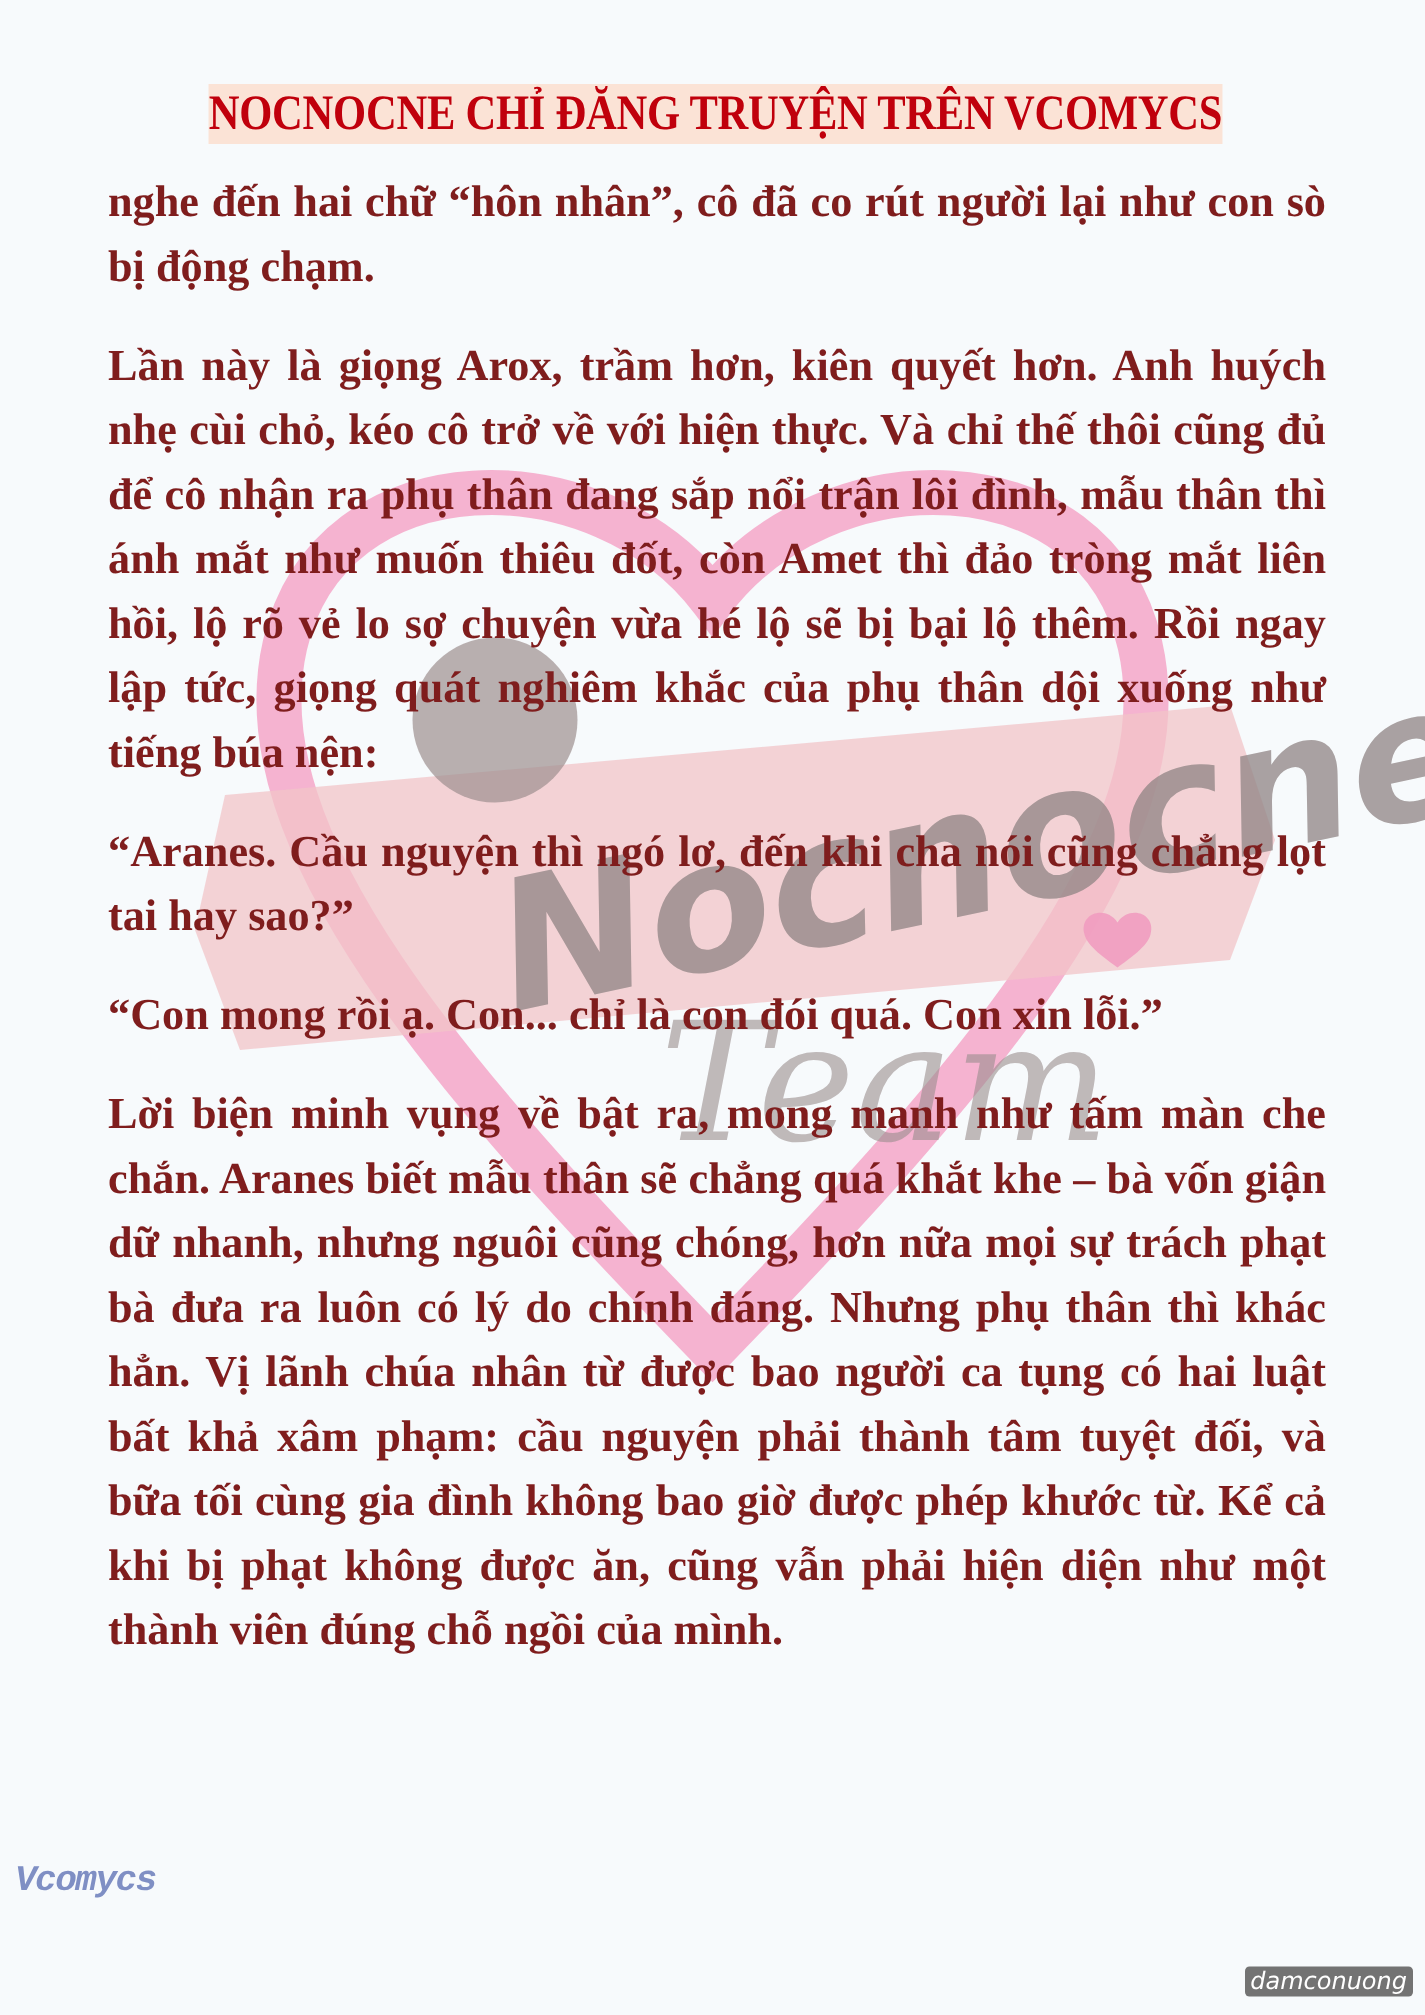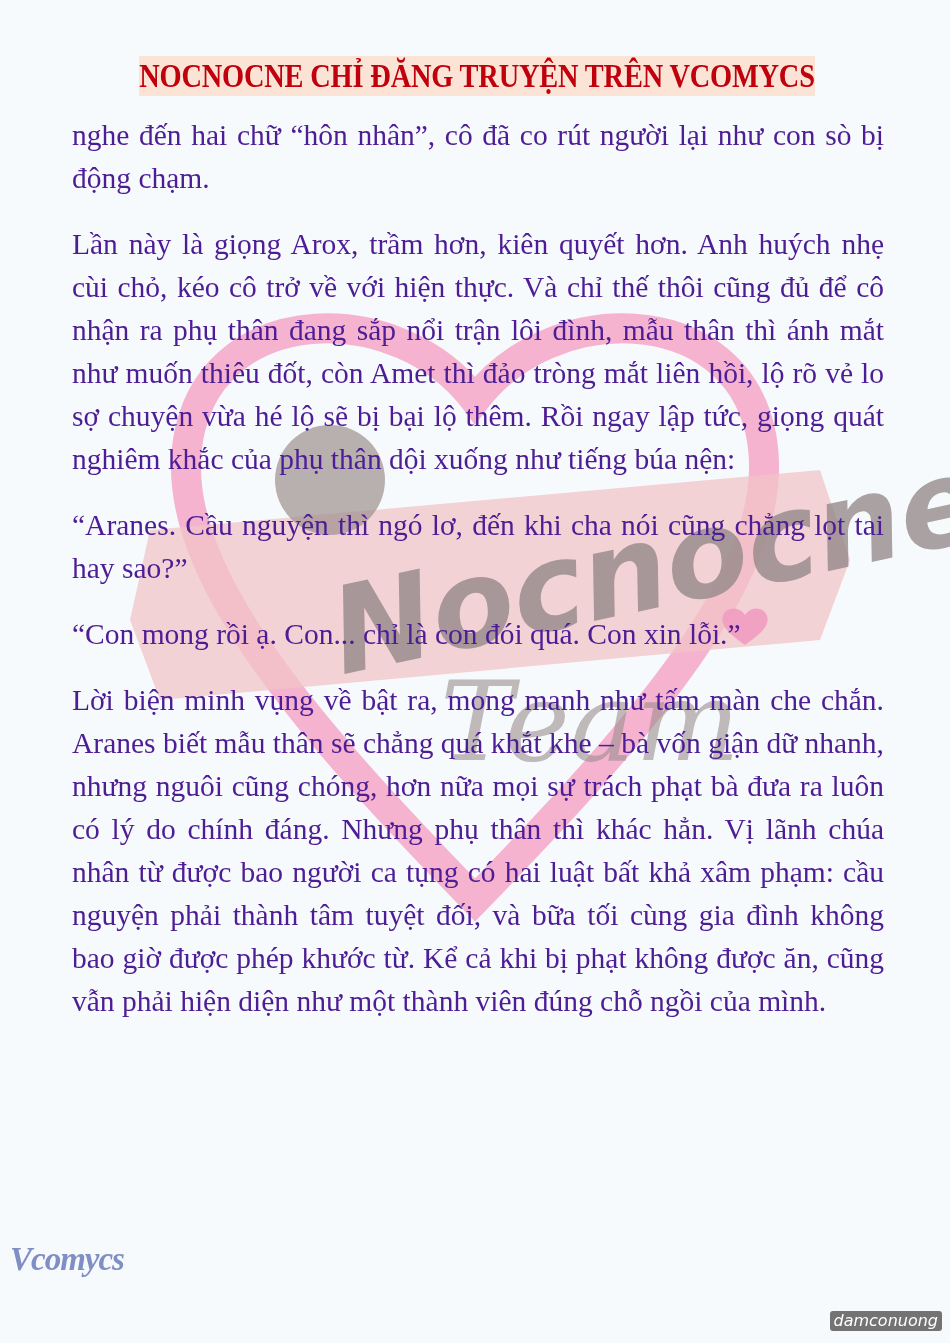--- a/index.html
+++ b/index.html
@@ -14,28 +14,29 @@
     .banner {
       position: absolute; left: 84px; top: 56px; width: 786px; height: 40px;
       background: #fbe3d6;
       color: #c0000c; font-weight: bold; font-size: 33px; line-height: 40px;
       text-align: center; letter-spacing: -0.2px;
       font-family: "Liberation Serif", serif;
       transform: scaleX(0.86); transform-origin: center;
     }
     .text {
       position: absolute; left: 72px; top: 114px; width: 812px;
-      color: #4c1d95; font-size: 29.5px; line-height: 43px;
+      color: #7f1d1d; font-size: 29.5px; line-height: 43px;
       text-align: justify;
+      font-weight: bold;
     }
     .text p { margin: 0 0 23px 0; }
     .footer-logo {
       position: absolute; left: 10px; top: 1241px;
-      font-family: Liberation Serif, serif; font-style: italic; font-weight: bold;
-      font-size: 33px; color: #7f8fc4; letter-spacing: -1px;
+      font-family: Liberation Mono, monospace; font-style: italic; font-weight: bold;
+      font-size: 24px; color: #7f8fc4; letter-spacing: -1px;
     }
     .footer-credit {
       position: absolute; right: 8px; top: 1311px;
       font-family: "DejaVu Sans", sans-serif; font-size: 16px;
       color: #ffffff; background: #737373; border-radius: 3px; padding: 0 4px;
       line-height: 20px;
       font-style: italic;
     }
   </style>
 </head>

